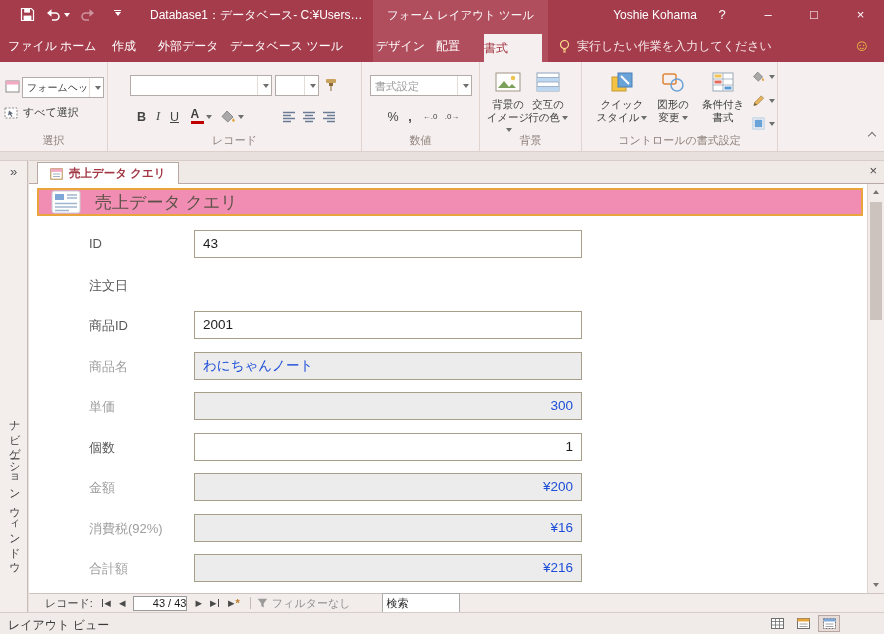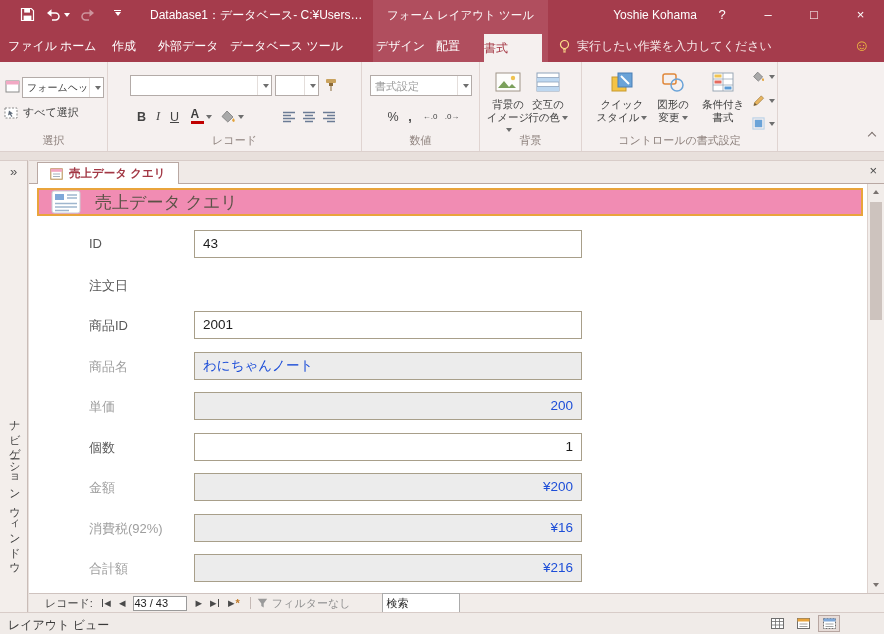--- a/index.html
+++ b/index.html
@@ -78,21 +78,21 @@
 .vs-btn{position:absolute;left:0;width:16px;height:16px;display:flex;align-items:center;justify-content:center;}
 .vs-thumb{position:absolute;left:2px;width:12px;top:18px;height:118px;background:#CDC3BE;}
 
 
 .recnav{position:absolute;left:29px;top:593px;width:855px;height:19px;background:#F2EDEA;border-top:1px solid #CFC3BF;display:flex;align-items:center;font-size:11px;color:#3E3E3E;}
 .rn-label{margin-left:16px;white-space:nowrap;}
 .rn-btn{display:inline-flex;align-items:center;margin-left:8px;cursor:pointer;}
 .rn-btn b{font-weight:normal;font-size:8.5px;color:#4A4A4A;}
 .vbar{display:inline-block;width:1.5px;height:8px;background:#4A4A4A;margin:0 1px;}
 .star{font-style:normal;font-size:11px;font-weight:bold;color:#C07A28;margin-left:1px;line-height:8px;}
-.rn-pos{width:54px;height:15px;margin-left:8px;border:1px solid #9A9A9A;background:#fff;font-size:11px;text-align:left;font-family:inherit;color:#1C1C1C;}
+.rn-pos{width:54px;height:15px;margin-left:8px;border:1px solid #9A9A9A;background:#fff;font-size:11px;text-align:right;font-family:inherit;color:#1C1C1C;}
 .rn-sep{display:inline-block;width:1px;height:12px;background:#C5B9B5;margin-left:10px;}
 .rn-filter{display:inline-flex;align-items:center;gap:4px;margin-left:6px;color:#8F8F8F;white-space:nowrap;}
 .rn-search{width:78px;height:15px;margin-left:32px;border:1px solid #ABABAB;background:#fff;font-size:11px;padding:9px 3px;font-family:inherit;color:#1C1C1C;}
 
 
 .statusbar{position:absolute;left:0;top:612px;width:884px;height:22px;background:#F0EBE8;border-top:1px solid #D8CCC8;}
 .sb-view{position:absolute;left:8px;top:4px;font-size:12px;color:#3A3A3A;white-space:nowrap;}
 .sb-btns{position:absolute;right:44px;top:2px;display:flex;gap:4px;}
 .sb-btn{width:22px;height:17px;display:flex;align-items:center;justify-content:center;}
 .sb-btn.active{background:#E7DCD8;border:1px solid #B7A6A1;}
@@ -385,21 +385,21 @@
 
     <div class="flabel" style="top:93px;">注文日</div>
 
     <div class="flabel" style="top:133px;">商品ID</div>
     <div class="fbox" style="top:127px;">2001</div>
 
     <div class="flabel dim" style="top:174px;">商品名</div>
     <div class="fbox dis" style="top:168px;">わにちゃんノート</div>
 
     <div class="flabel dim" style="top:214px;">単価</div>
-    <div class="fbox dis right" style="top:208px;">200</div>
+    <div class="fbox dis right" style="top:208px;">300</div>
 
     <div class="flabel" style="top:255px;">個数</div>
     <div class="fbox right" style="top:249px;">1</div>
 
     <div class="flabel dim" style="top:295px;">金額</div>
     <div class="fbox dis right" style="top:289px;padding-left:12px;">¥200</div>
 
     <div class="flabel dim" style="top:336px;">消費税(92%)</div>
     <div class="fbox dis right" style="top:330px;">¥16</div>
 

